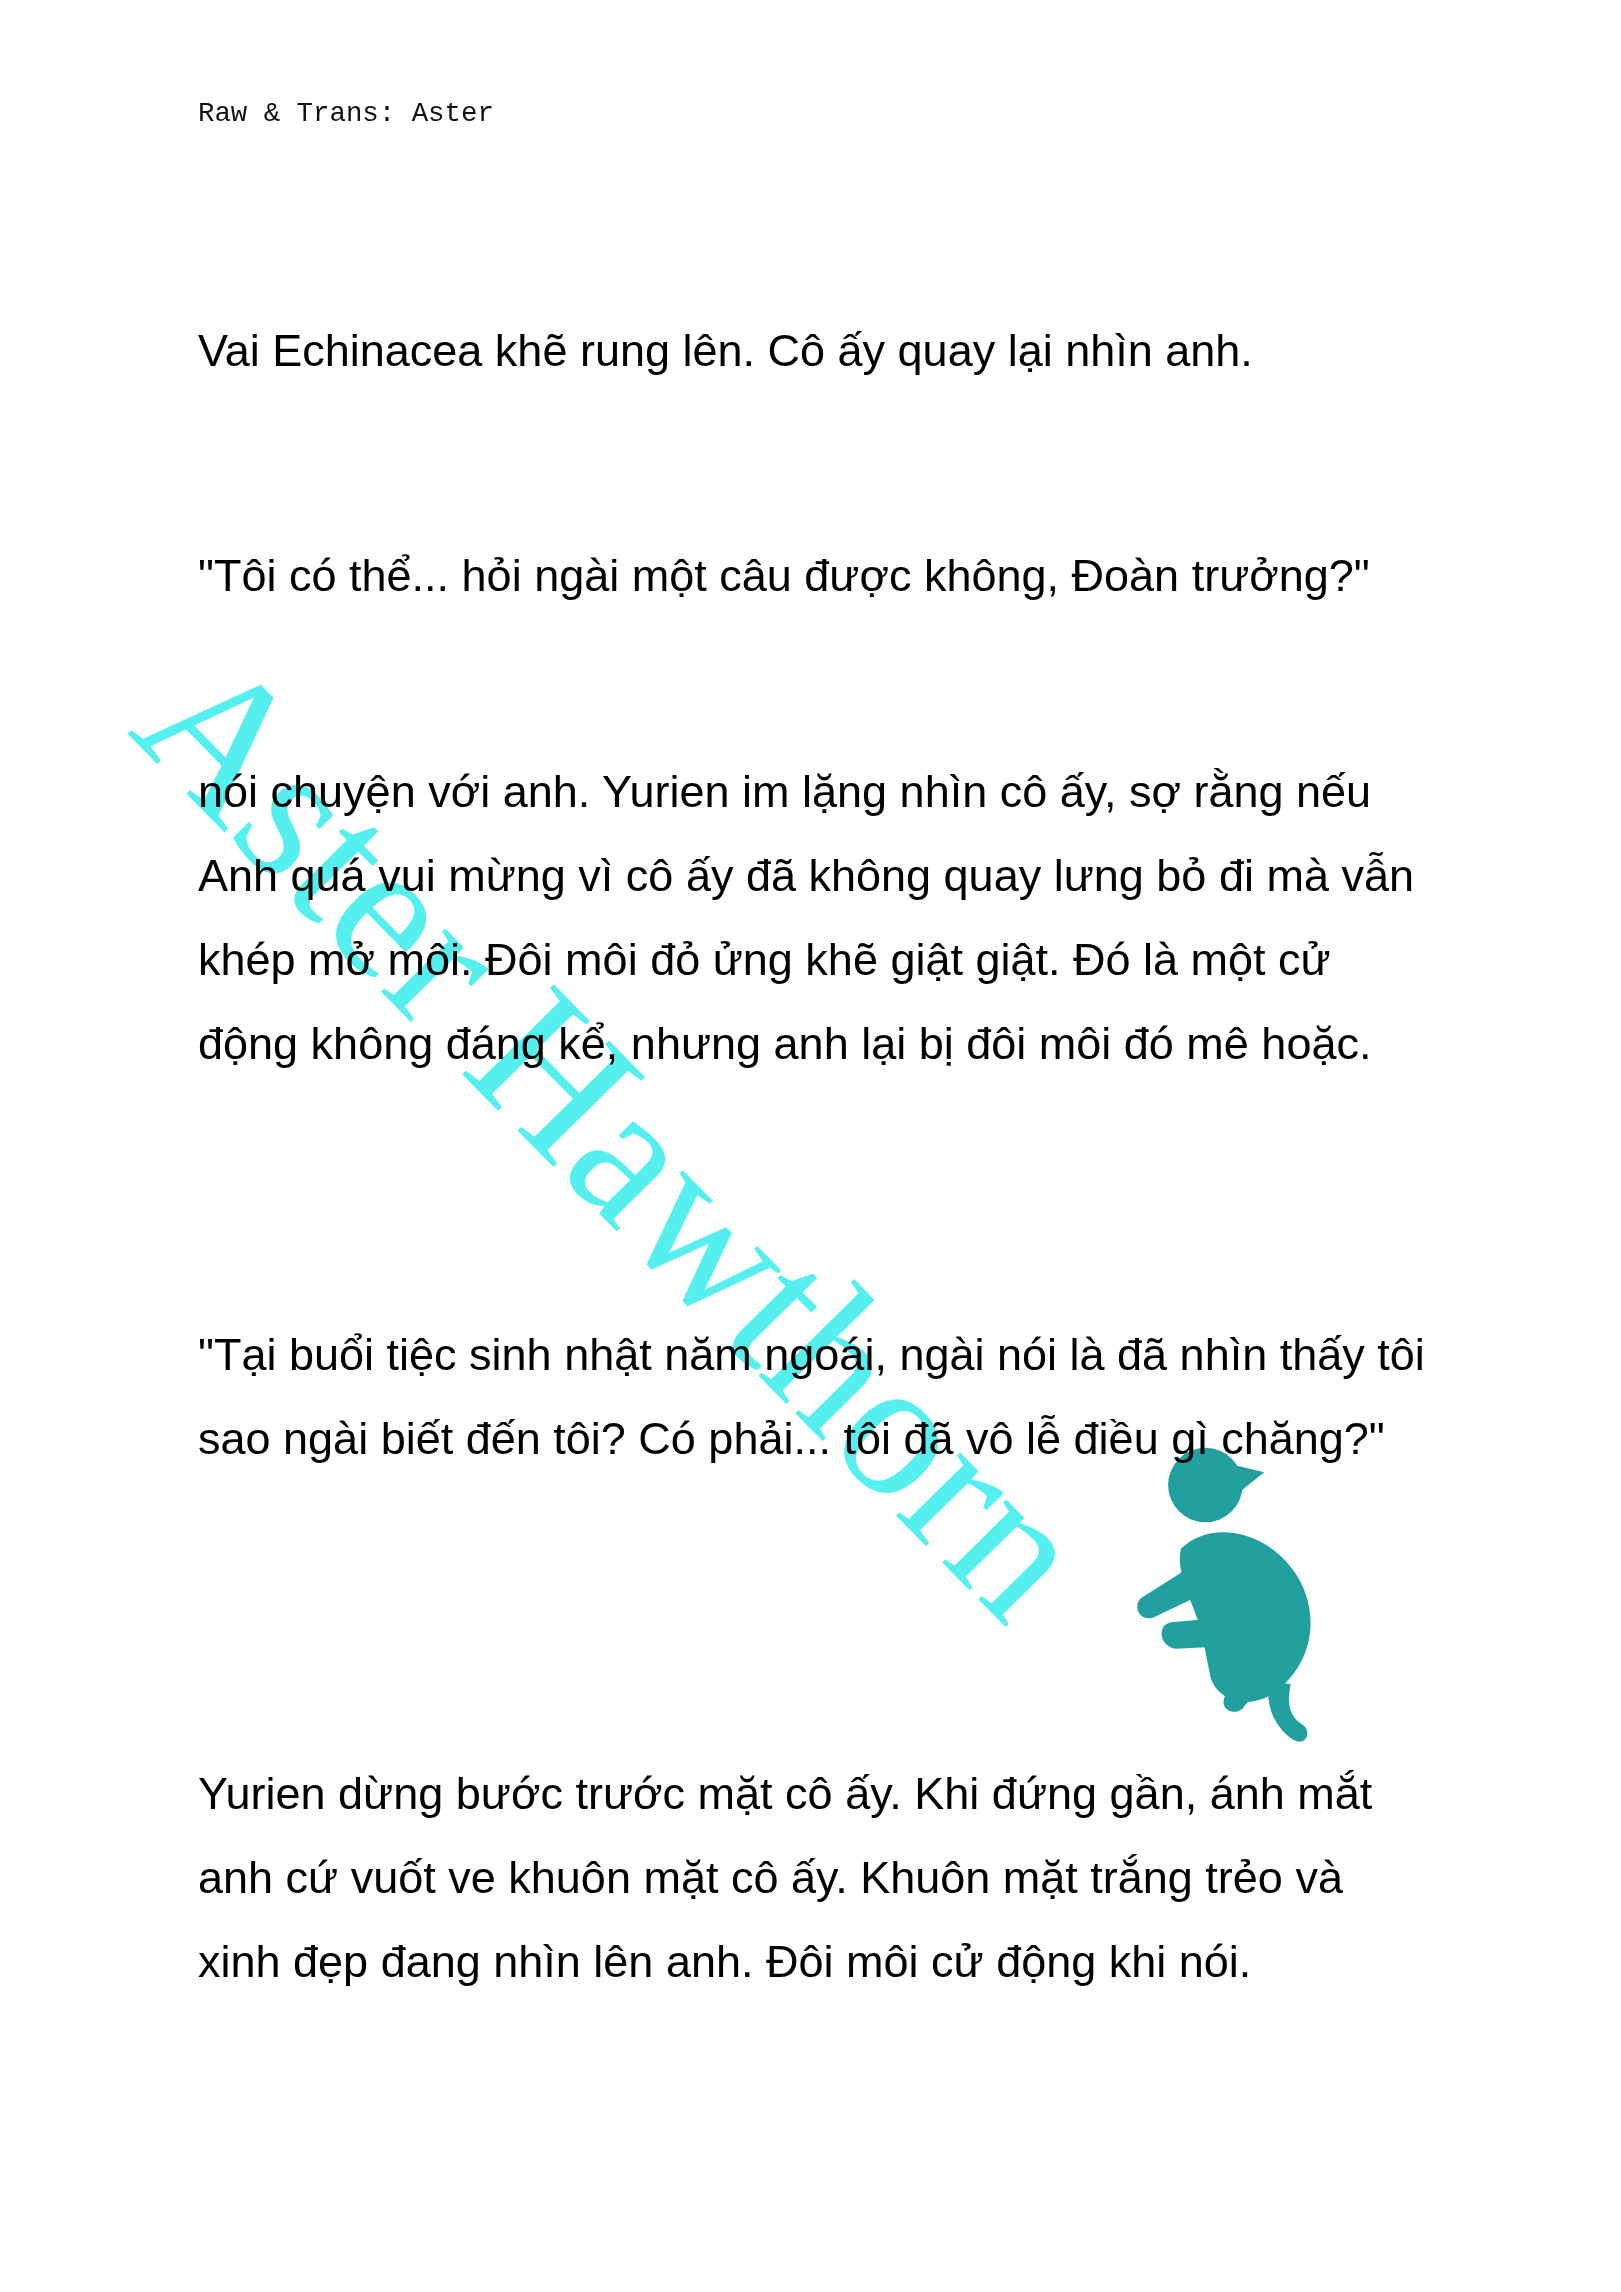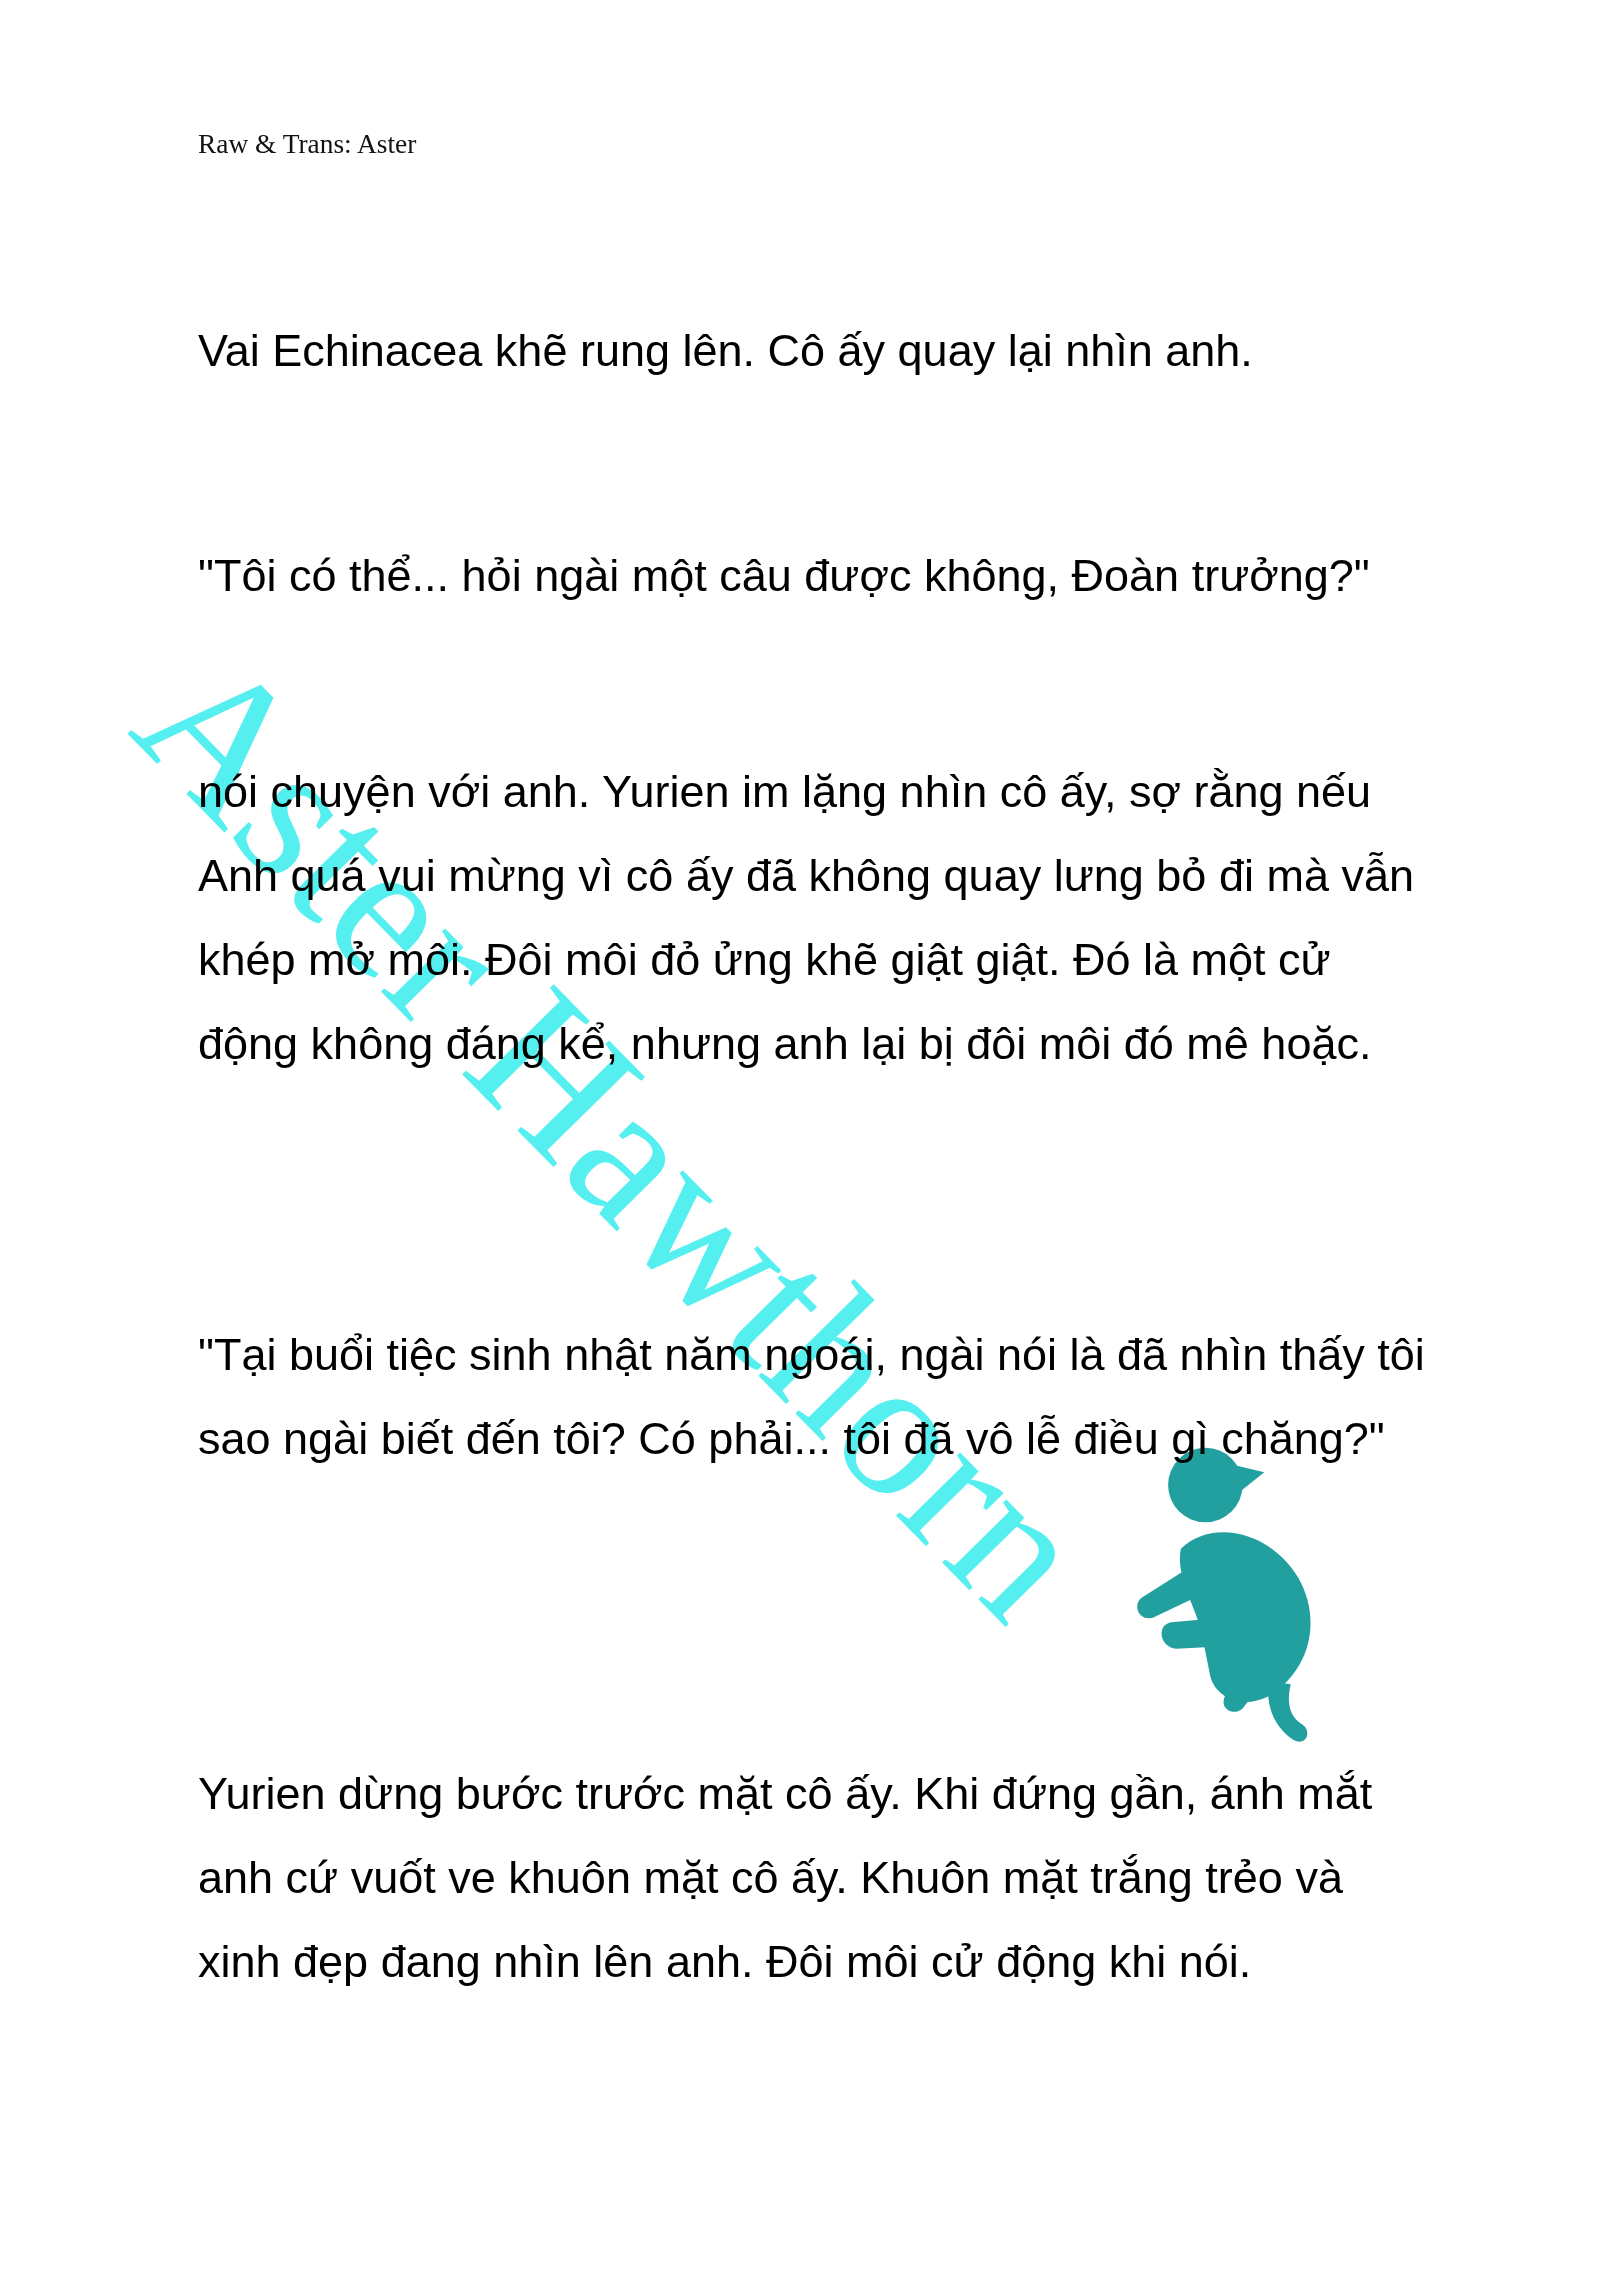--- a/index.html
+++ b/index.html
@@ -1,19 +1,19 @@
 <!DOCTYPE html>
 <html><head>
 <meta charset="utf-8">
 <style>
   html, body { margin: 0; padding: 0; background: #ffffff; }
   body { width: 1621px; height: 2293px; position: relative; overflow: hidden; }
   .header {
     position: absolute; left: 198px; top: 98px;
-    font-family: Liberation Serif, serif; font-size: 27.4px; color: #111; margin-top: 31px;
+    font-family: Liberation Mono, monospace; font-size: 27.4px; color: #111;
   }
   .para {
     position: absolute; left: 198px; width: 1274px;
     font-family: Liberation Sans, sans-serif; font-size: 45px; color: #000;
     line-height: 84px; white-space: nowrap;
   }
   .para .line { display: block; }
   .watermark {
     position: absolute; left: 127px; top: 1019px;
     font-family: "Liberation Serif", serif; font-size: 196px;

